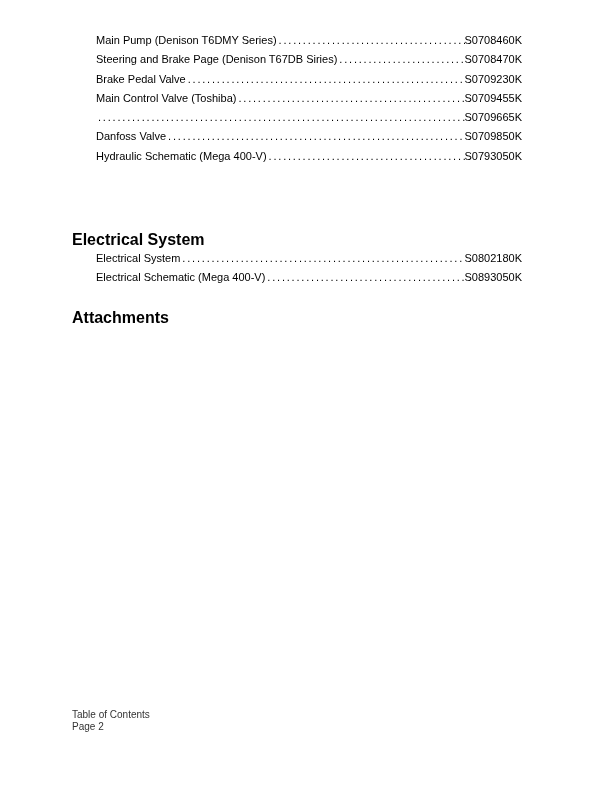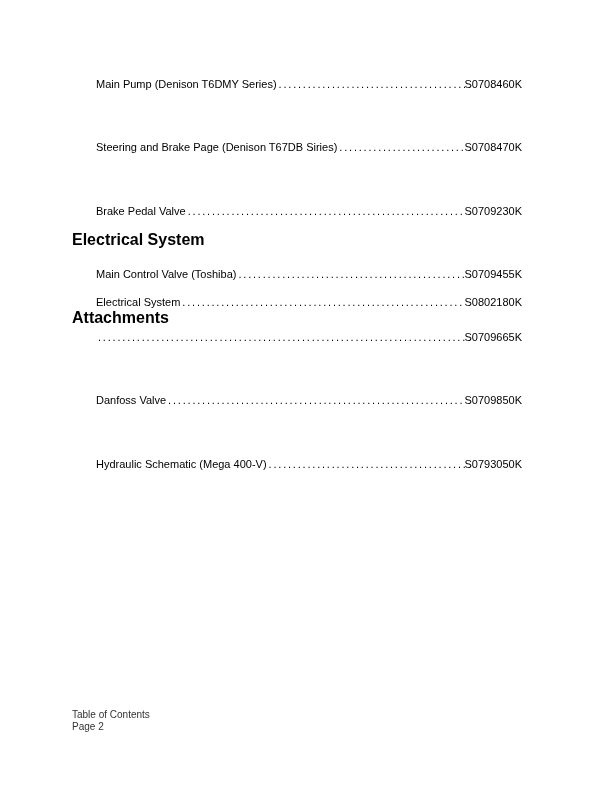--- a/index.html
+++ b/index.html
@@ -23,21 +23,20 @@
   }
   .toc-list-continued { top: 31px; }
   .toc-list-electrical { top: 249px; }
   .toc-row {
     display: flex;
     align-items: flex-end;
     height: 19.3px;
     line-height: 19.3px;
     font-size: 11px;
     white-space: nowrap;
-    margin-top: 44px;
   }
   .toc-title {
     flex: 0 0 auto;
     white-space: nowrap;
   }
   .leader {
     flex: 1 1 auto;
     overflow: hidden;
     min-width: 0;
     padding: 0 3px 0 2px;
@@ -113,20 +112,25 @@
   </div>
 
   <div class="section-heading heading-electrical">Electrical System</div>
 
   <div class="toc-list toc-list-electrical">
     <div class="toc-row">
       <span class="toc-title">Electrical System</span>
       <span class="leader"></span>
       <span class="toc-code">S0802180K</span>
     </div>
+    <div class="toc-row">
+      <span class="toc-title">Electrical Schematic (Mega 400-V)</span>
+      <span class="leader"></span>
+      <span class="toc-code">S0893050K</span>
+    </div>
   </div>
 
   <div class="section-heading heading-attachments">Attachments</div>
 
   <div class="footer">
     <div>Table of Contents</div>
     <div>Page 2</div>
   </div>
 
 </div>

